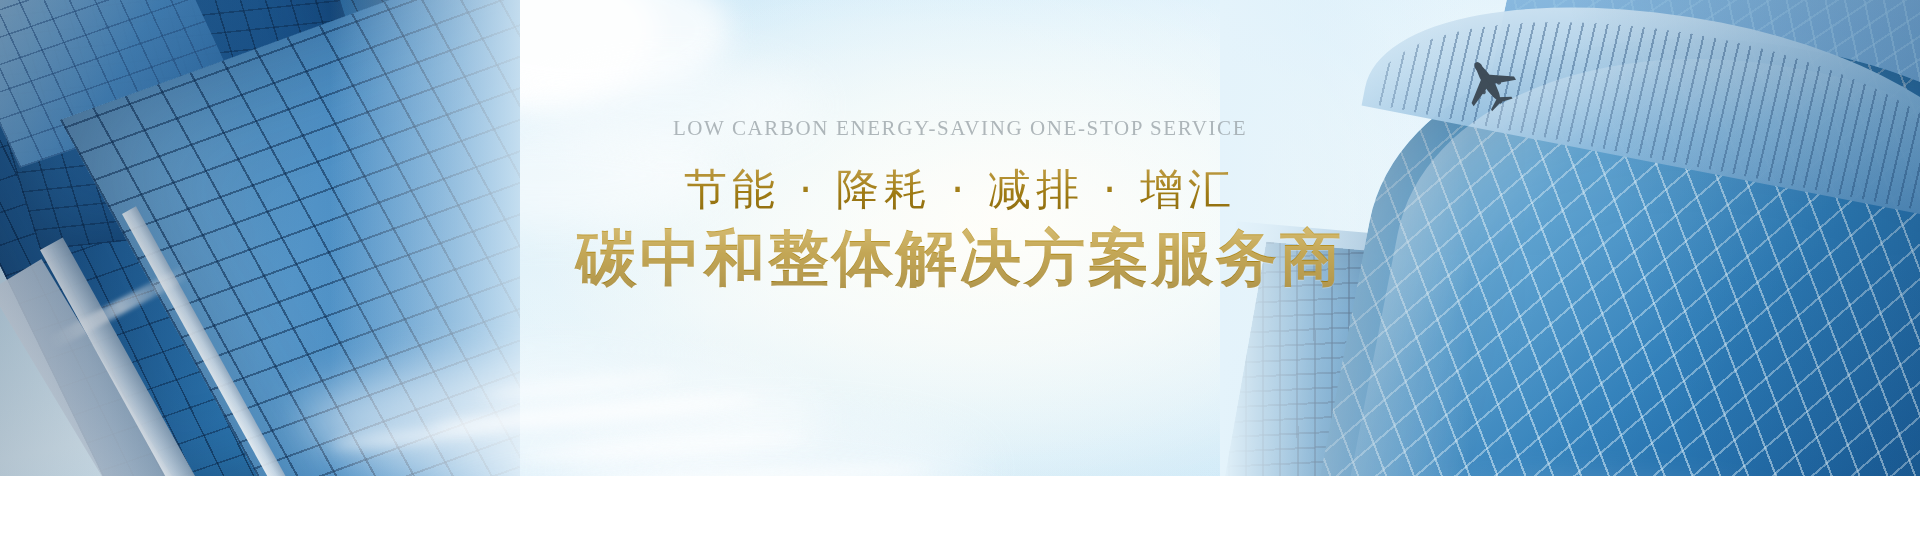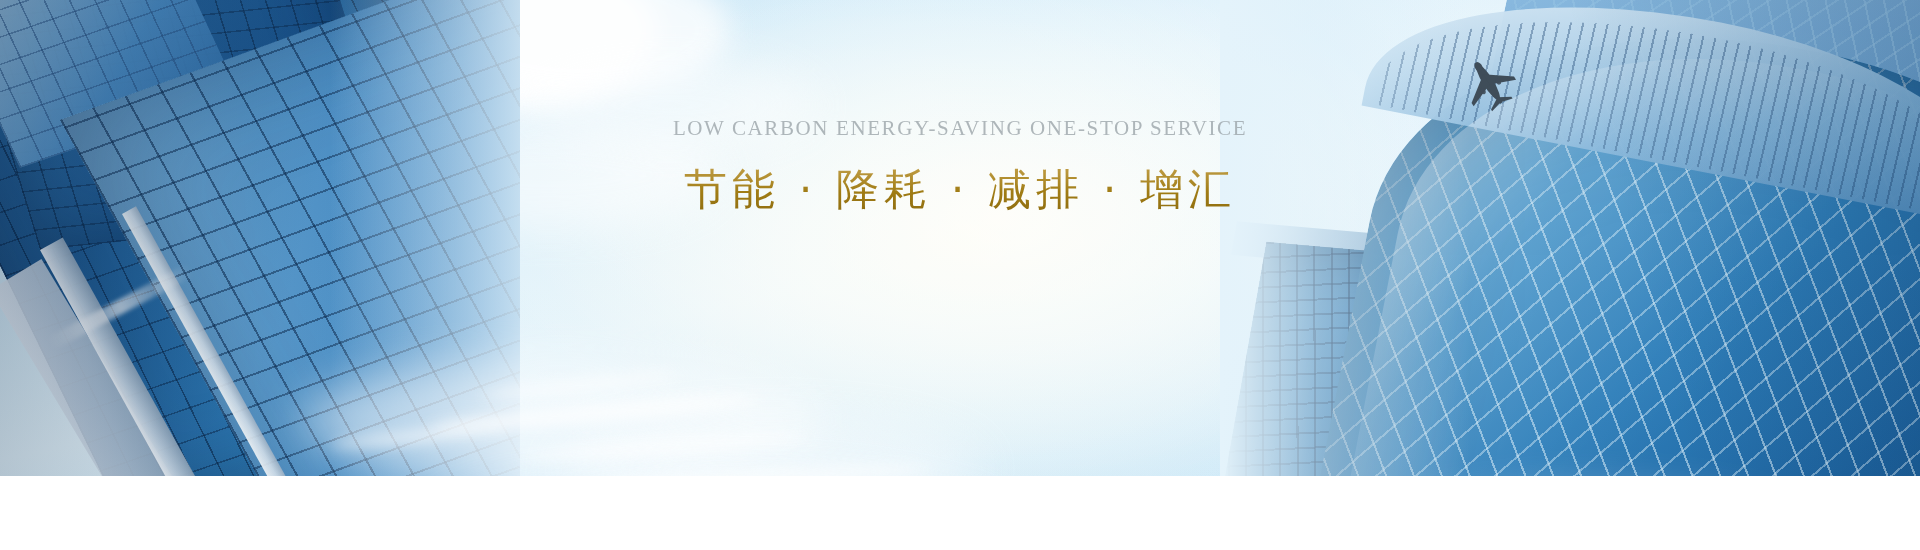--- a/index.html
+++ b/index.html
@@ -332,15 +332,16 @@
       <ellipse cx="33" cy="12" rx="3.6" ry="5"></ellipse>
       <rect x="31.4" y="44" width="3.2" height="11" rx="1.2"></rect>
       <ellipse cx="24" cy="35" rx="2.3" ry="3.4" opacity=".9"></ellipse>
       <ellipse cx="42" cy="35" rx="2.3" ry="3.4" opacity=".9"></ellipse>
     </g>
   </svg>
 
   <div class="copy">
     <div class="eyebrow">LOW CARBON ENERGY-SAVING ONE-STOP SERVICE</div>
     <div class="subline">节能 · 降耗 · 减排 · 增汇</div>
+    <div class="headline">碳中和整体解决方案服务商</div>
   </div>
 
 </div>
 
 </body></html>

